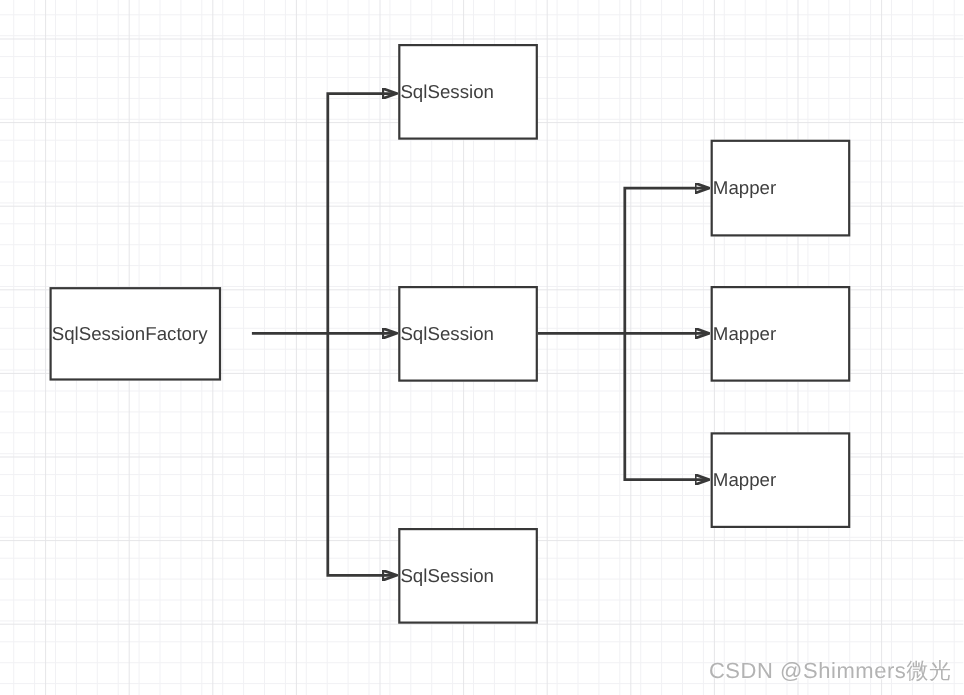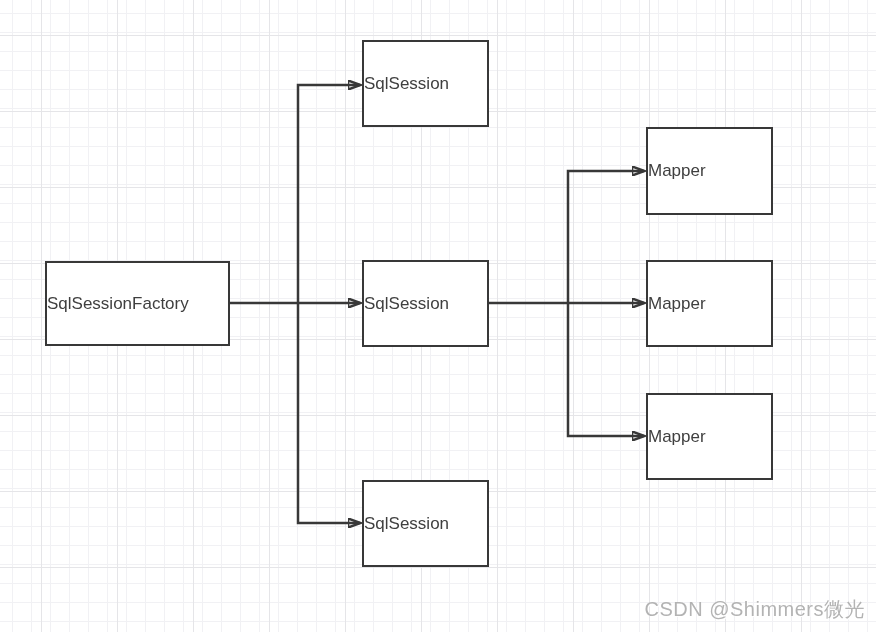--- a/index.html
+++ b/index.html
@@ -32,21 +32,21 @@
     box-sizing:border-box;
     background:#ffffff;
     border:2.5px solid #383838;
     display:flex;
     align-items:center;
     justify-content:flex-start;
     font-size:17px;
     color:#3f3f3f;
     white-space:nowrap;
   }
-  .node-factory       {left:45px;  top:261px; width:185px; height:85px;}
+  .node-factory       {left:45px;  top:261px; width:156px; height:85px;}
   .node-session-top   {left:362px; top:40px;  width:127px; height:87px;}
   .node-session-mid   {left:362px; top:260px; width:127px; height:87px;}
   .node-session-bot   {left:362px; top:480px; width:127px; height:87px;}
   .node-mapper-top    {left:646px; top:127px; width:127px; height:88px;}
   .node-mapper-mid    {left:646px; top:260px; width:127px; height:87px;}
   .node-mapper-bot    {left:646px; top:393px; width:127px; height:87px;}
   .watermark{
     position:absolute;
     right:11px;
     bottom:9px;

